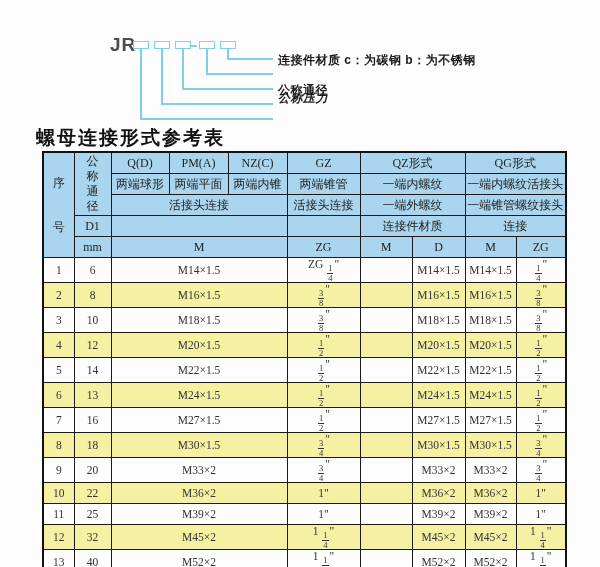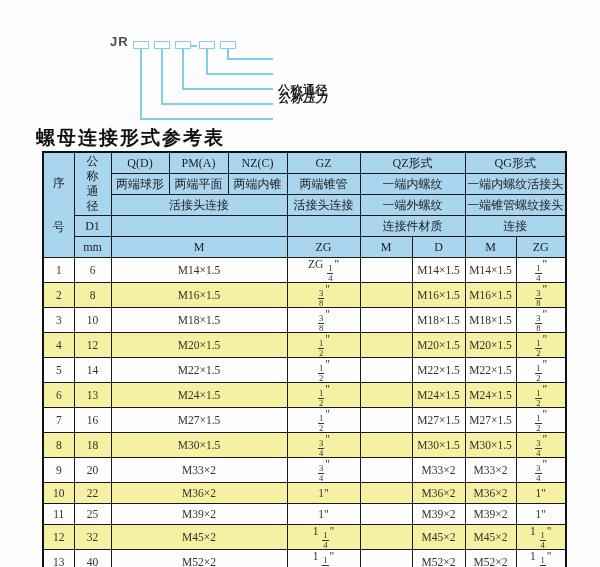--- a/index.html
+++ b/index.html
@@ -6,21 +6,21 @@
   body{
     width:600px;height:567px;position:relative;background:#fdfdfd;
     font-family:"Liberation Serif", serif;color:#1a1a1a;overflow:hidden;
   }
   
   .diagram{position:absolute;left:0;top:0;width:600px;height:150px;}
   .dg-heading{position:absolute;left:113px;top:15px;font-family:"Liberation Sans",sans-serif;
     font-weight:bold;font-size:13px;letter-spacing:1px;color:#1f1f1f;}
   .dg-heading .star{color:#2d9fd8;margin-right:2px;font-size:12px;}
   .dg-code{position:absolute;left:110px;top:34px;font-family:"Liberation Sans",sans-serif;
-    font-weight:bold;font-size:13px;color:#4d4d4d;letter-spacing:1px;}
+    font-weight:bold;font-size:19px;color:#4d4d4d;letter-spacing:1px;}
   .dg-box{position:absolute;top:41px;width:14px;height:6px;border:1.5px solid #7fcfe8;background:#fff;}
   .dg-dash{position:absolute;top:45px;width:6px;height:2px;background:#7fcfe8;}
   .dg-vline{position:absolute;width:1.5px;background:#7fcfe8;}
   .dg-hline{position:absolute;height:1.5px;background:#7fcfe8;}
   .dg-label{position:absolute;left:278px;height:15px;font-family:"Liberation Sans",sans-serif;
     font-weight:bold;font-size:12px;color:#1a1a1a;white-space:nowrap;letter-spacing:0.5px;}
   
   .tbl-title{position:absolute;left:36px;top:125px;font-size:19px;font-weight:bold;
     letter-spacing:2px;color:#111;font-family:"Liberation Serif",serif;}
   
@@ -60,20 +60,21 @@
   <div class="dg-hline" style="left:227px;top:58px;width:46px;"></div>
   <div class="dg-vline" style="left:206px;top:49px;height:25px;"></div>
   <div class="dg-hline" style="left:206px;top:73px;width:67px;"></div>
   <div class="dg-vline" style="left:182px;top:49px;height:40px;"></div>
   <div class="dg-hline" style="left:182px;top:88px;width:91px;"></div>
   <div class="dg-vline" style="left:161px;top:49px;height:55px;"></div>
   <div class="dg-hline" style="left:161px;top:103px;width:112px;"></div>
   <div class="dg-vline" style="left:140px;top:49px;height:70px;"></div>
   <div class="dg-hline" style="left:140px;top:118px;width:133px;"></div>
 
+  <div class="dg-label" style="top:52px;">连接件材质  c：为碳钢  b：为不锈钢</div>
   <div class="dg-label" style="top:82px;">公称通径</div>
   <div class="dg-label" style="top:90px;font-style:italic;">公称压力</div>
 </div>
 
 <div class="tbl-title">螺母连接形式参考表</div>
 
 <table class="main">
   <colgroup>
     <col style="width:31px">
       <col style="width:37px">

